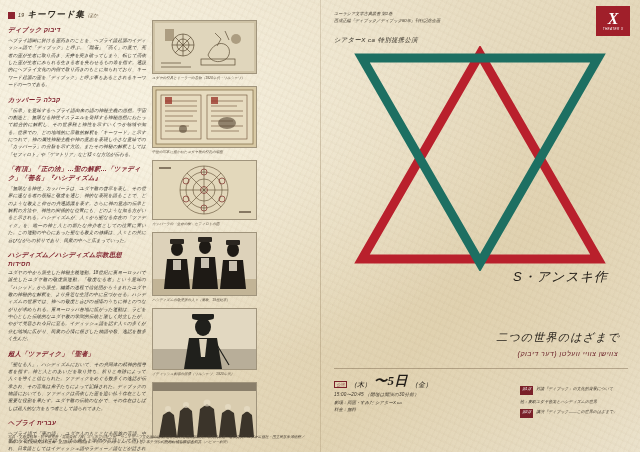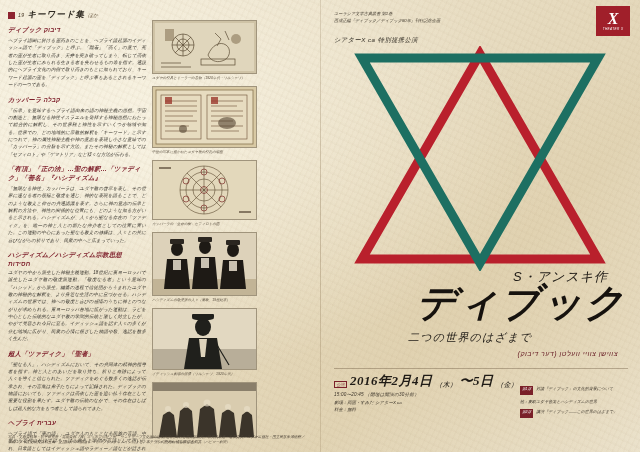--- a/index.html
+++ b/index.html
@@ -99,21 +99,21 @@
 
   .byline{
     position:absolute;right:32px;top:268px;font-size:13px;color:#1f1b16;letter-spacing:1px;
   }
   .maintitle{
     position:absolute;left:0;right:14px;top:282px;text-align:right;
     font-family:"Liberation Serif",serif;font-weight:bold;
     font-size:39px;line-height:42px;color:#16120e;letter-spacing:2px;
   }
   .subtitle{
-    position:absolute;left:0;right:20px;top:330px;text-align:center;
+    position:absolute;left:0;right:20px;top:330px;text-align:right;
     font-size:11px;color:#1f1b16;letter-spacing:1.2px;
   }
   .heb-title{
     position:absolute;left:0;right:22px;top:350px;text-align:right;
     font-size:7px;color:#6a2028;letter-spacing:.5px;direction:rtl;
   }
 
   .datebar{
     position:absolute;left:14px;top:372px;width:198px;
   }
@@ -345,30 +345,28 @@
     <div class="star">
       <svg width="264" height="225" viewBox="0 0 264 225">
         <g fill="none" stroke-width="9" stroke-linejoin="miter">
           <polygon points="132,8 250,213 14,213" stroke="#b9202c"></polygon>
           <polygon points="132,217 14,12 250,12" stroke="#1d6f62"></polygon>
         </g>
       </svg>
     </div>
 
     <div class="byline">S・アンスキ作</div>
-    <div class="maintitle">ディブック</div>
     <div class="subtitle">二つの世界のはざまで</div>
     <div class="heb-title">צווישן צוויי וועלטן (דער דיבוק)</div>
 
     <div class="rule"></div>
 
     <div class="datebar">
       <div class="dline">
         <span class="tag">公演</span>
-        <span class="big">2016年2月4日</span>
         <span class="mid">（木）</span>
         <span class="big">〜5日</span>
         <span class="mid">（金）</span>
       </div>
       <div class="times">15:00〜20:45 （開場は開演の30分前）</div>
       <div class="venue">劇場：両国・すみだ シアターX ca</div>
       <div class="price">料金：無料</div>
     </div>
 
     <div class="talks">

